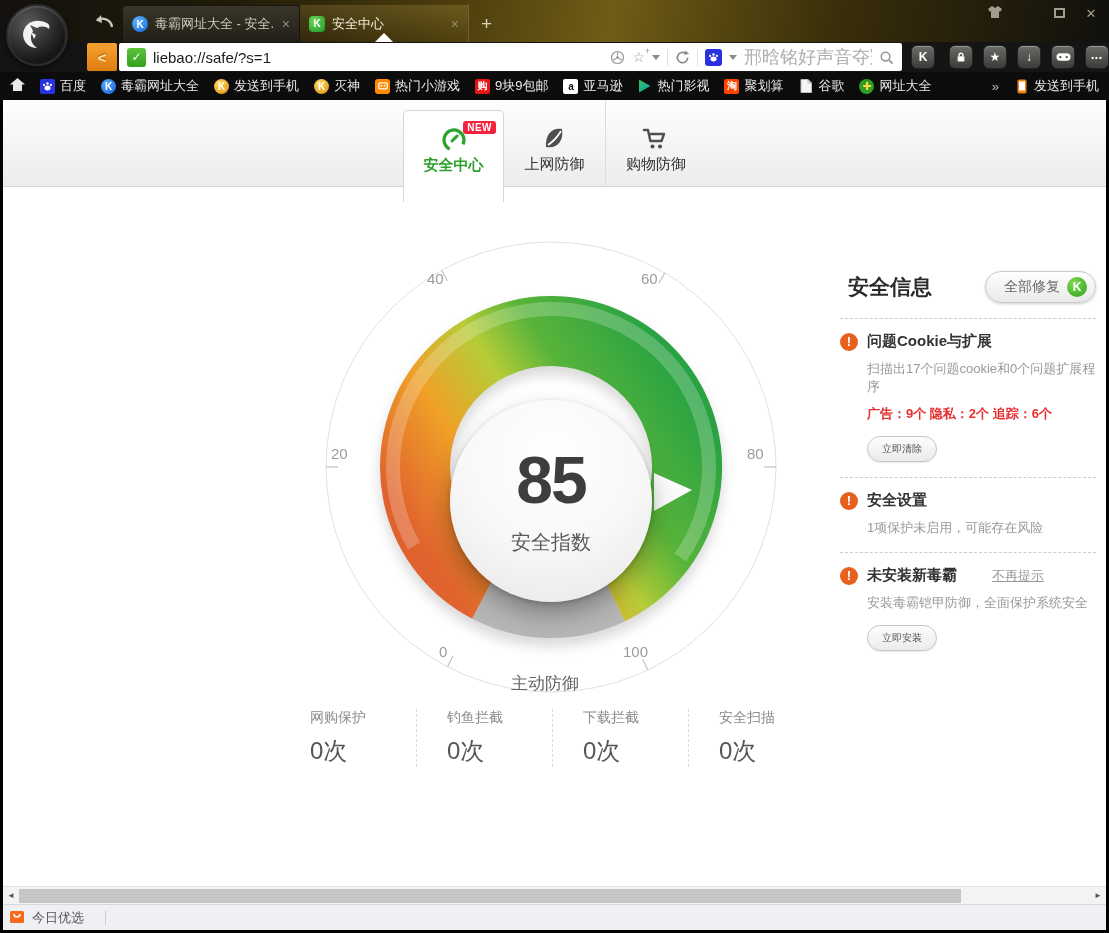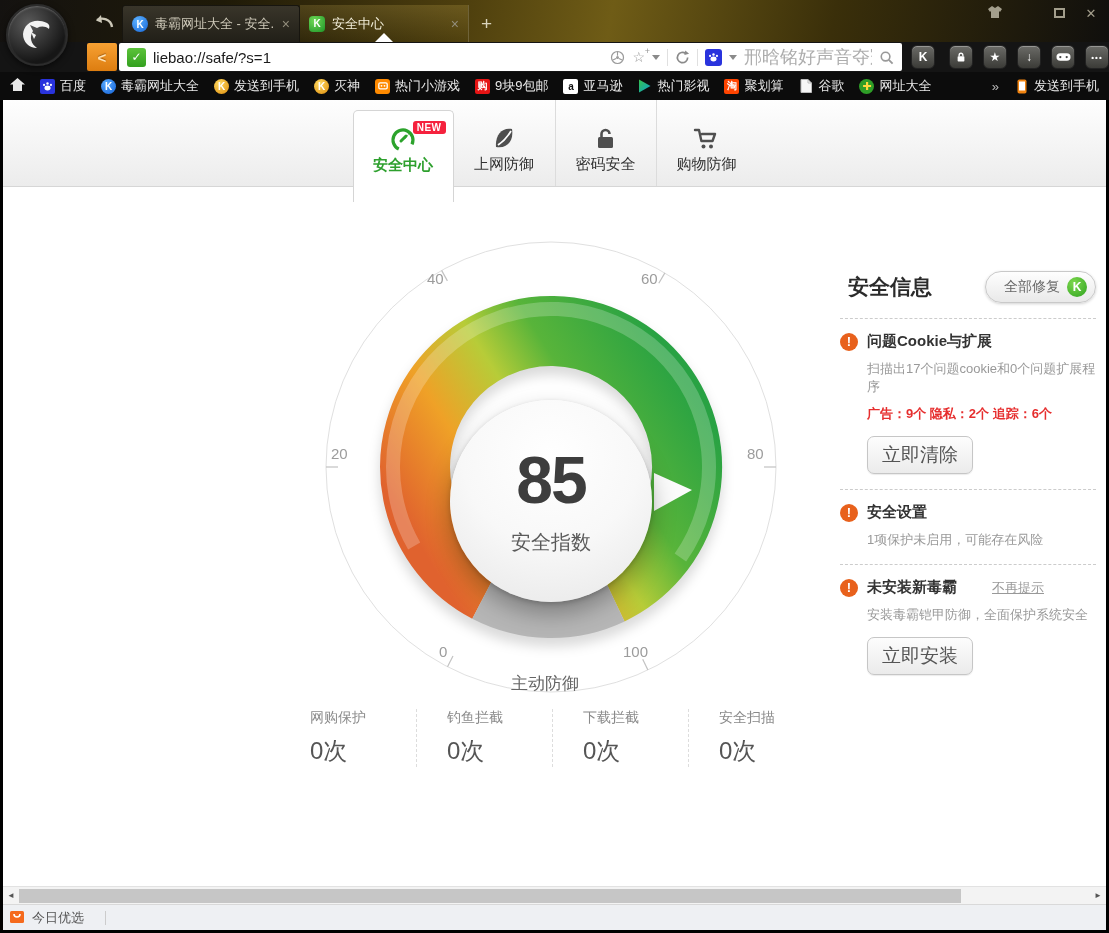--- a/index.html
+++ b/index.html
@@ -122,22 +122,22 @@
     color:#fff; font-size:12px; font-weight:bold; display:flex; align-items:center; justify-content:center; }
   .dash-sep { border-top:1px dashed #ccc; margin:15px 0 0; }
   .pitem { margin-top:13px; }
   .pitem-head { display:flex; align-items:center; gap:9px; }
   .warn-ico { width:18px; height:18px; border-radius:50%; background:#e8611c; color:#fff; font-size:13px;
     font-weight:bold; display:flex; align-items:center; justify-content:center; flex:none; }
   .pitem-title { font-size:15px; font-weight:bold; color:#333; }
   .pitem-link { margin-left:26px; font-size:13px; color:#999; text-decoration:underline; }
   .pitem-desc { margin:9px 0 0 27px; font-size:13px; color:#999; }
   .pitem-detail { margin:9px 0 0 27px; font-size:13px; color:#e62e2e; font-weight:bold; }
-  .pbtn { display:inline-block; margin:13px 0 0 27px; padding:5px 14px; font-size:19px; color:#555;
-    border:1px solid #c6c6c6; border-radius:7px; background:linear-gradient(#fdfdfd,#ebebeb);
+  .pbtn { display:inline-block; margin:13px 0 0 27px; padding:5px 14px; font-size:10px; color:#555;
+    border:1px solid #c6c6c6; border-radius:13px; background:linear-gradient(#fdfdfd,#ebebeb);
     box-shadow:0 1px 1px rgba(0,0,0,.08); }
 
   
   .hscroll { margin:0 3px; width:1103px; height:18px; background:#f3f3f3; border-top:1px solid #e2e2e2;
     display:flex; align-items:center; }
   .sc-arrow { width:16px; text-align:center; color:#555; font-size:8px; }
   .sc-track { flex:1; height:14px; position:relative; }
   .sc-thumb { position:absolute; left:0; top:0; width:88%; height:14px; background:#c6c6c6; }
   .statusbar { margin:0 3px; width:1103px; height:26px; background:#eef0f3; border-top:1px solid #d9d9d9;
     display:flex; align-items:center; padding:0 6px; gap:7px; font-size:13px; color:#555; }
@@ -360,29 +360,20 @@
         <span>安全中心</span>
       </div>
       <div class="navtab">
         <div class="nicon">
           <svg width="27" height="27" viewBox="0 0 27 27">
               <path d="M21 3 C11 1 4 9 5 21 C16 23 23 15 21 3 Z" fill="#4f4f4f"></path>
               <path d="M7 19 C13 15 17 10 20 5" stroke="#fff" stroke-width="1.8" fill="none"></path>
             </svg>
         </div>
         <span>上网防御</span>
-      </div>
-      <div class="navtab sep">
-        <div class="nicon">
-          <svg width="26" height="26" viewBox="0 0 26 26">
-              <rect x="5" y="11" width="15" height="11" rx="1.5" fill="#4f4f4f"></rect>
-              <path d="M8.5 11 V8 a4 4 0 0 1 8 0" stroke="#4f4f4f" stroke-width="2.6" fill="none"></path>
-            </svg>
-        </div>
-        <span>密码安全</span>
       </div>
       <div class="navtab sep">
         <div class="nicon">
           <svg width="28" height="26" viewBox="0 0 28 26">
               <path d="M2 4 H6 L8.4 15 H19.5 L22 8 H9" stroke="#4f4f4f" stroke-width="2.4" fill="none" stroke-linejoin="round" stroke-linecap="round"></path>
               <circle cx="10.5" cy="20.5" r="2" fill="#4f4f4f"></circle>
               <circle cx="18" cy="20.5" r="2" fill="#4f4f4f"></circle>
             </svg>
         </div>
         <span>购物防御</span>

